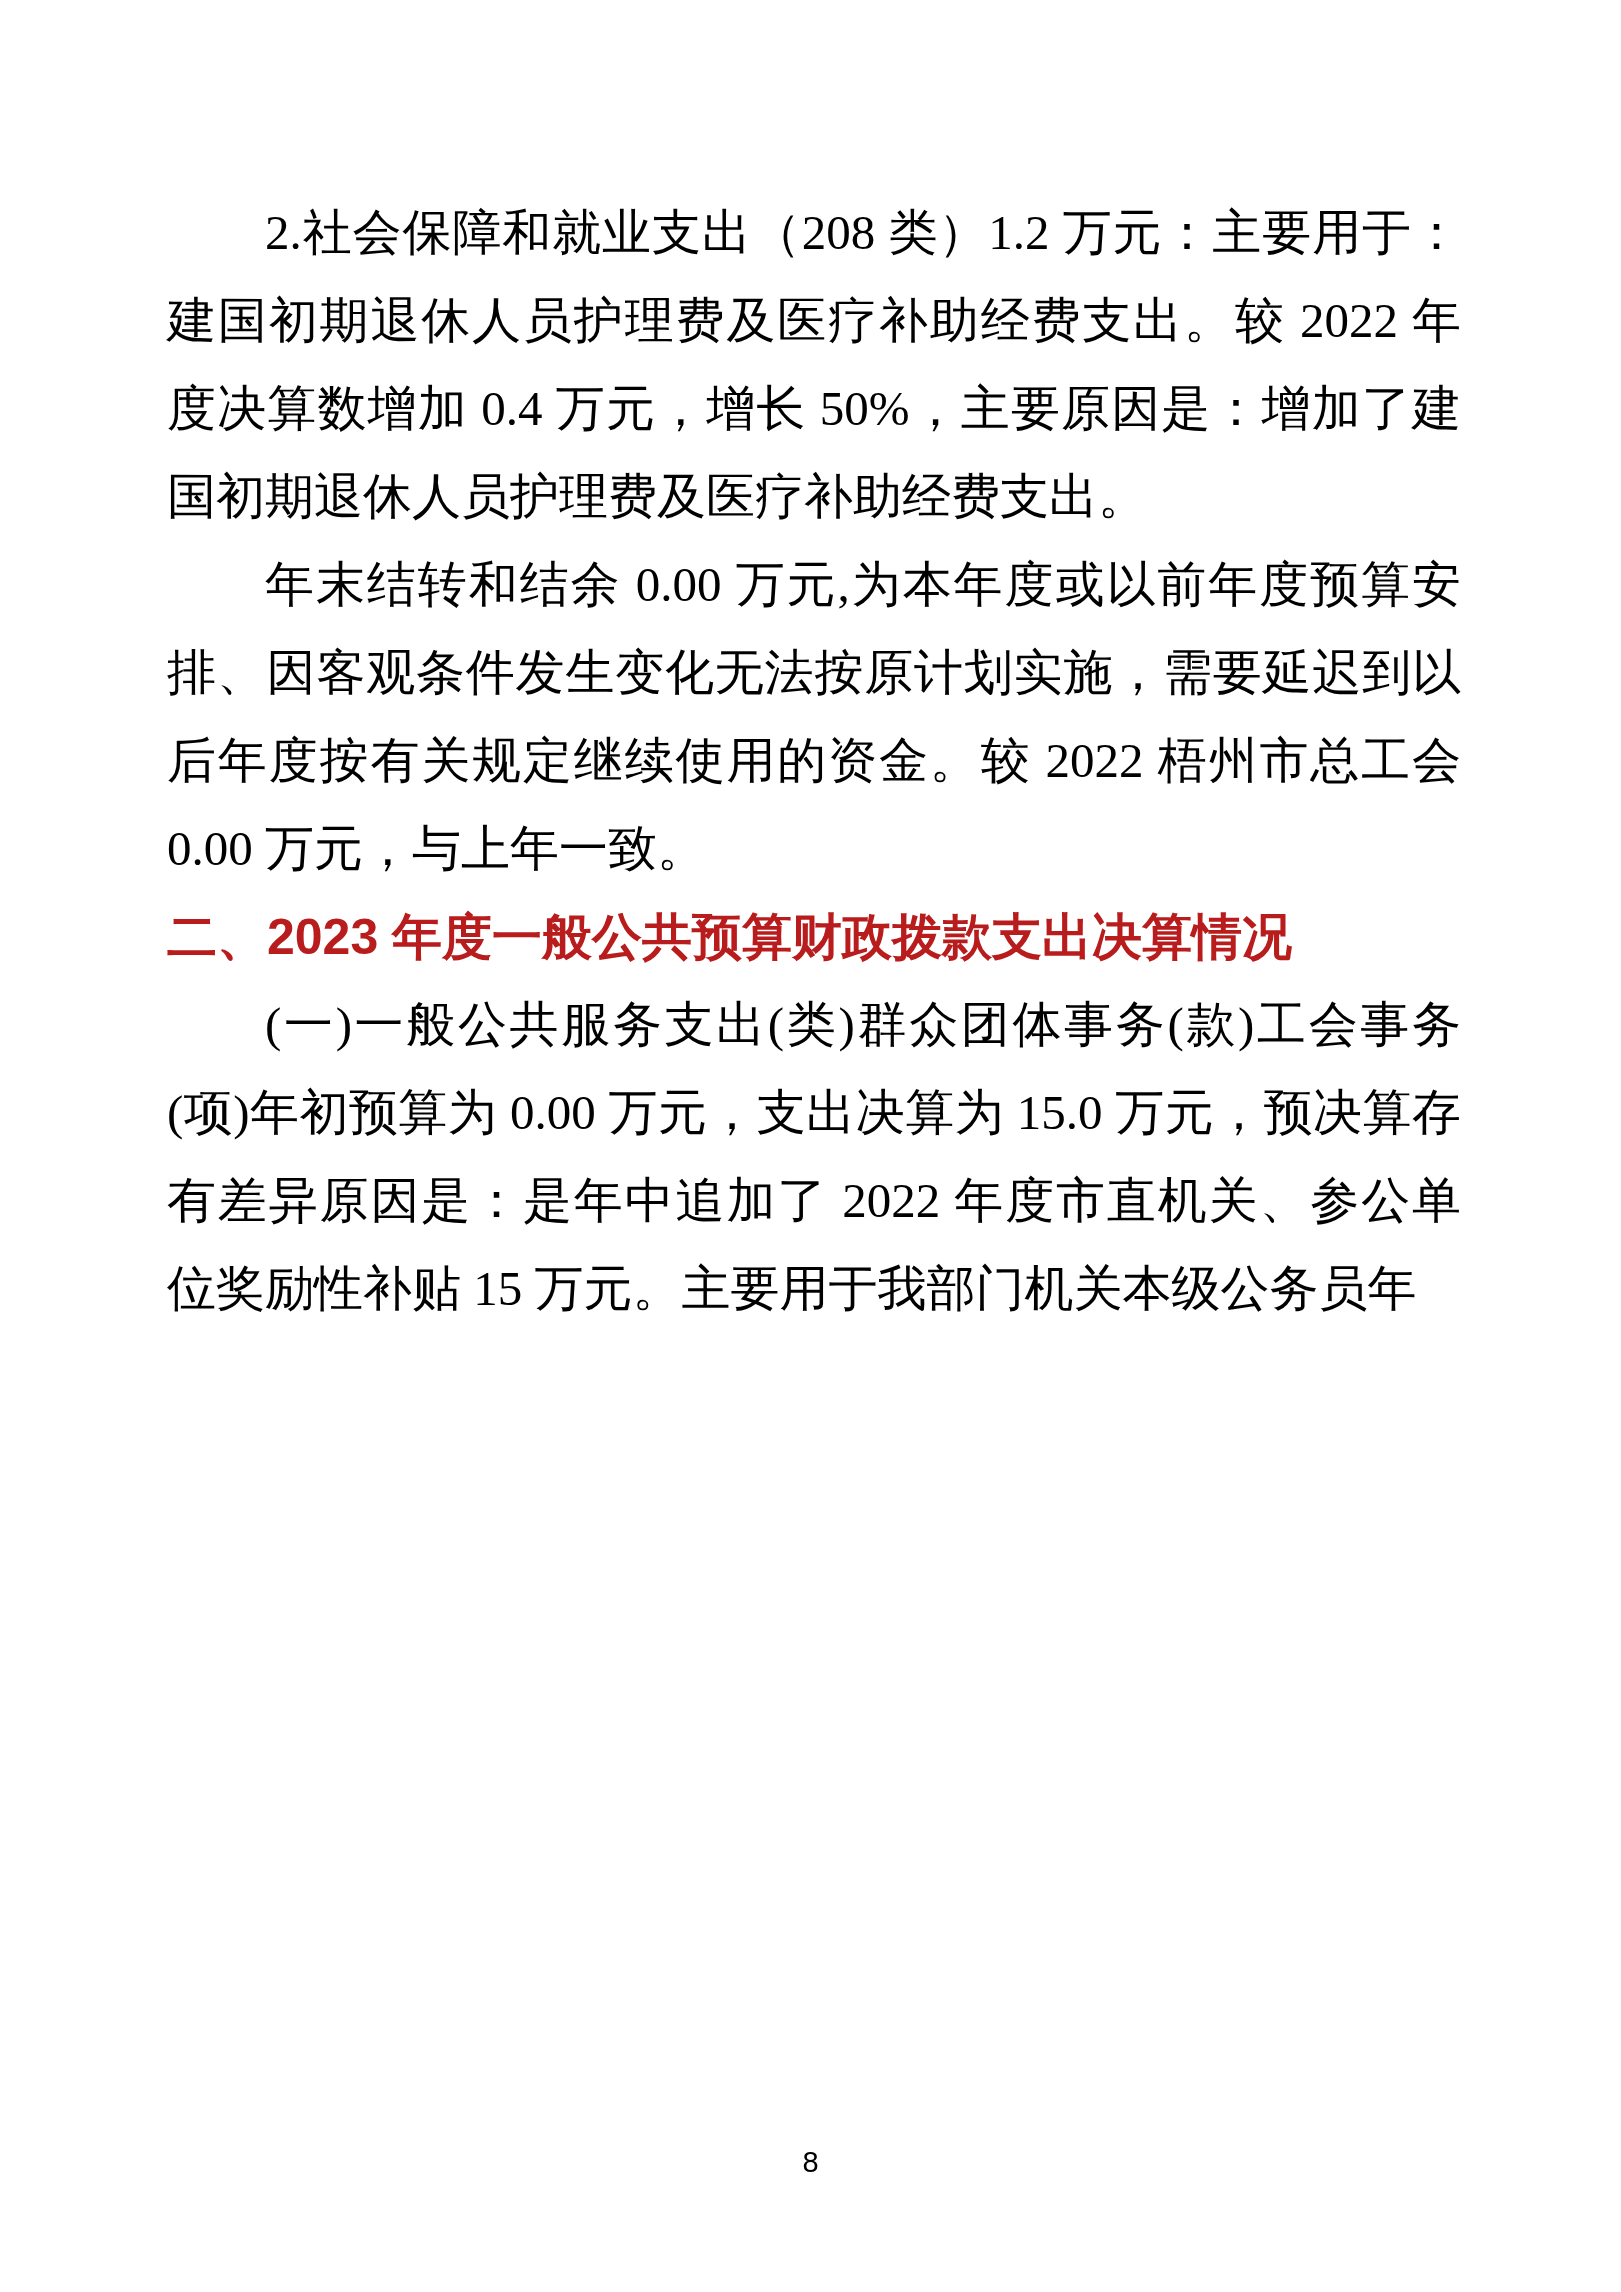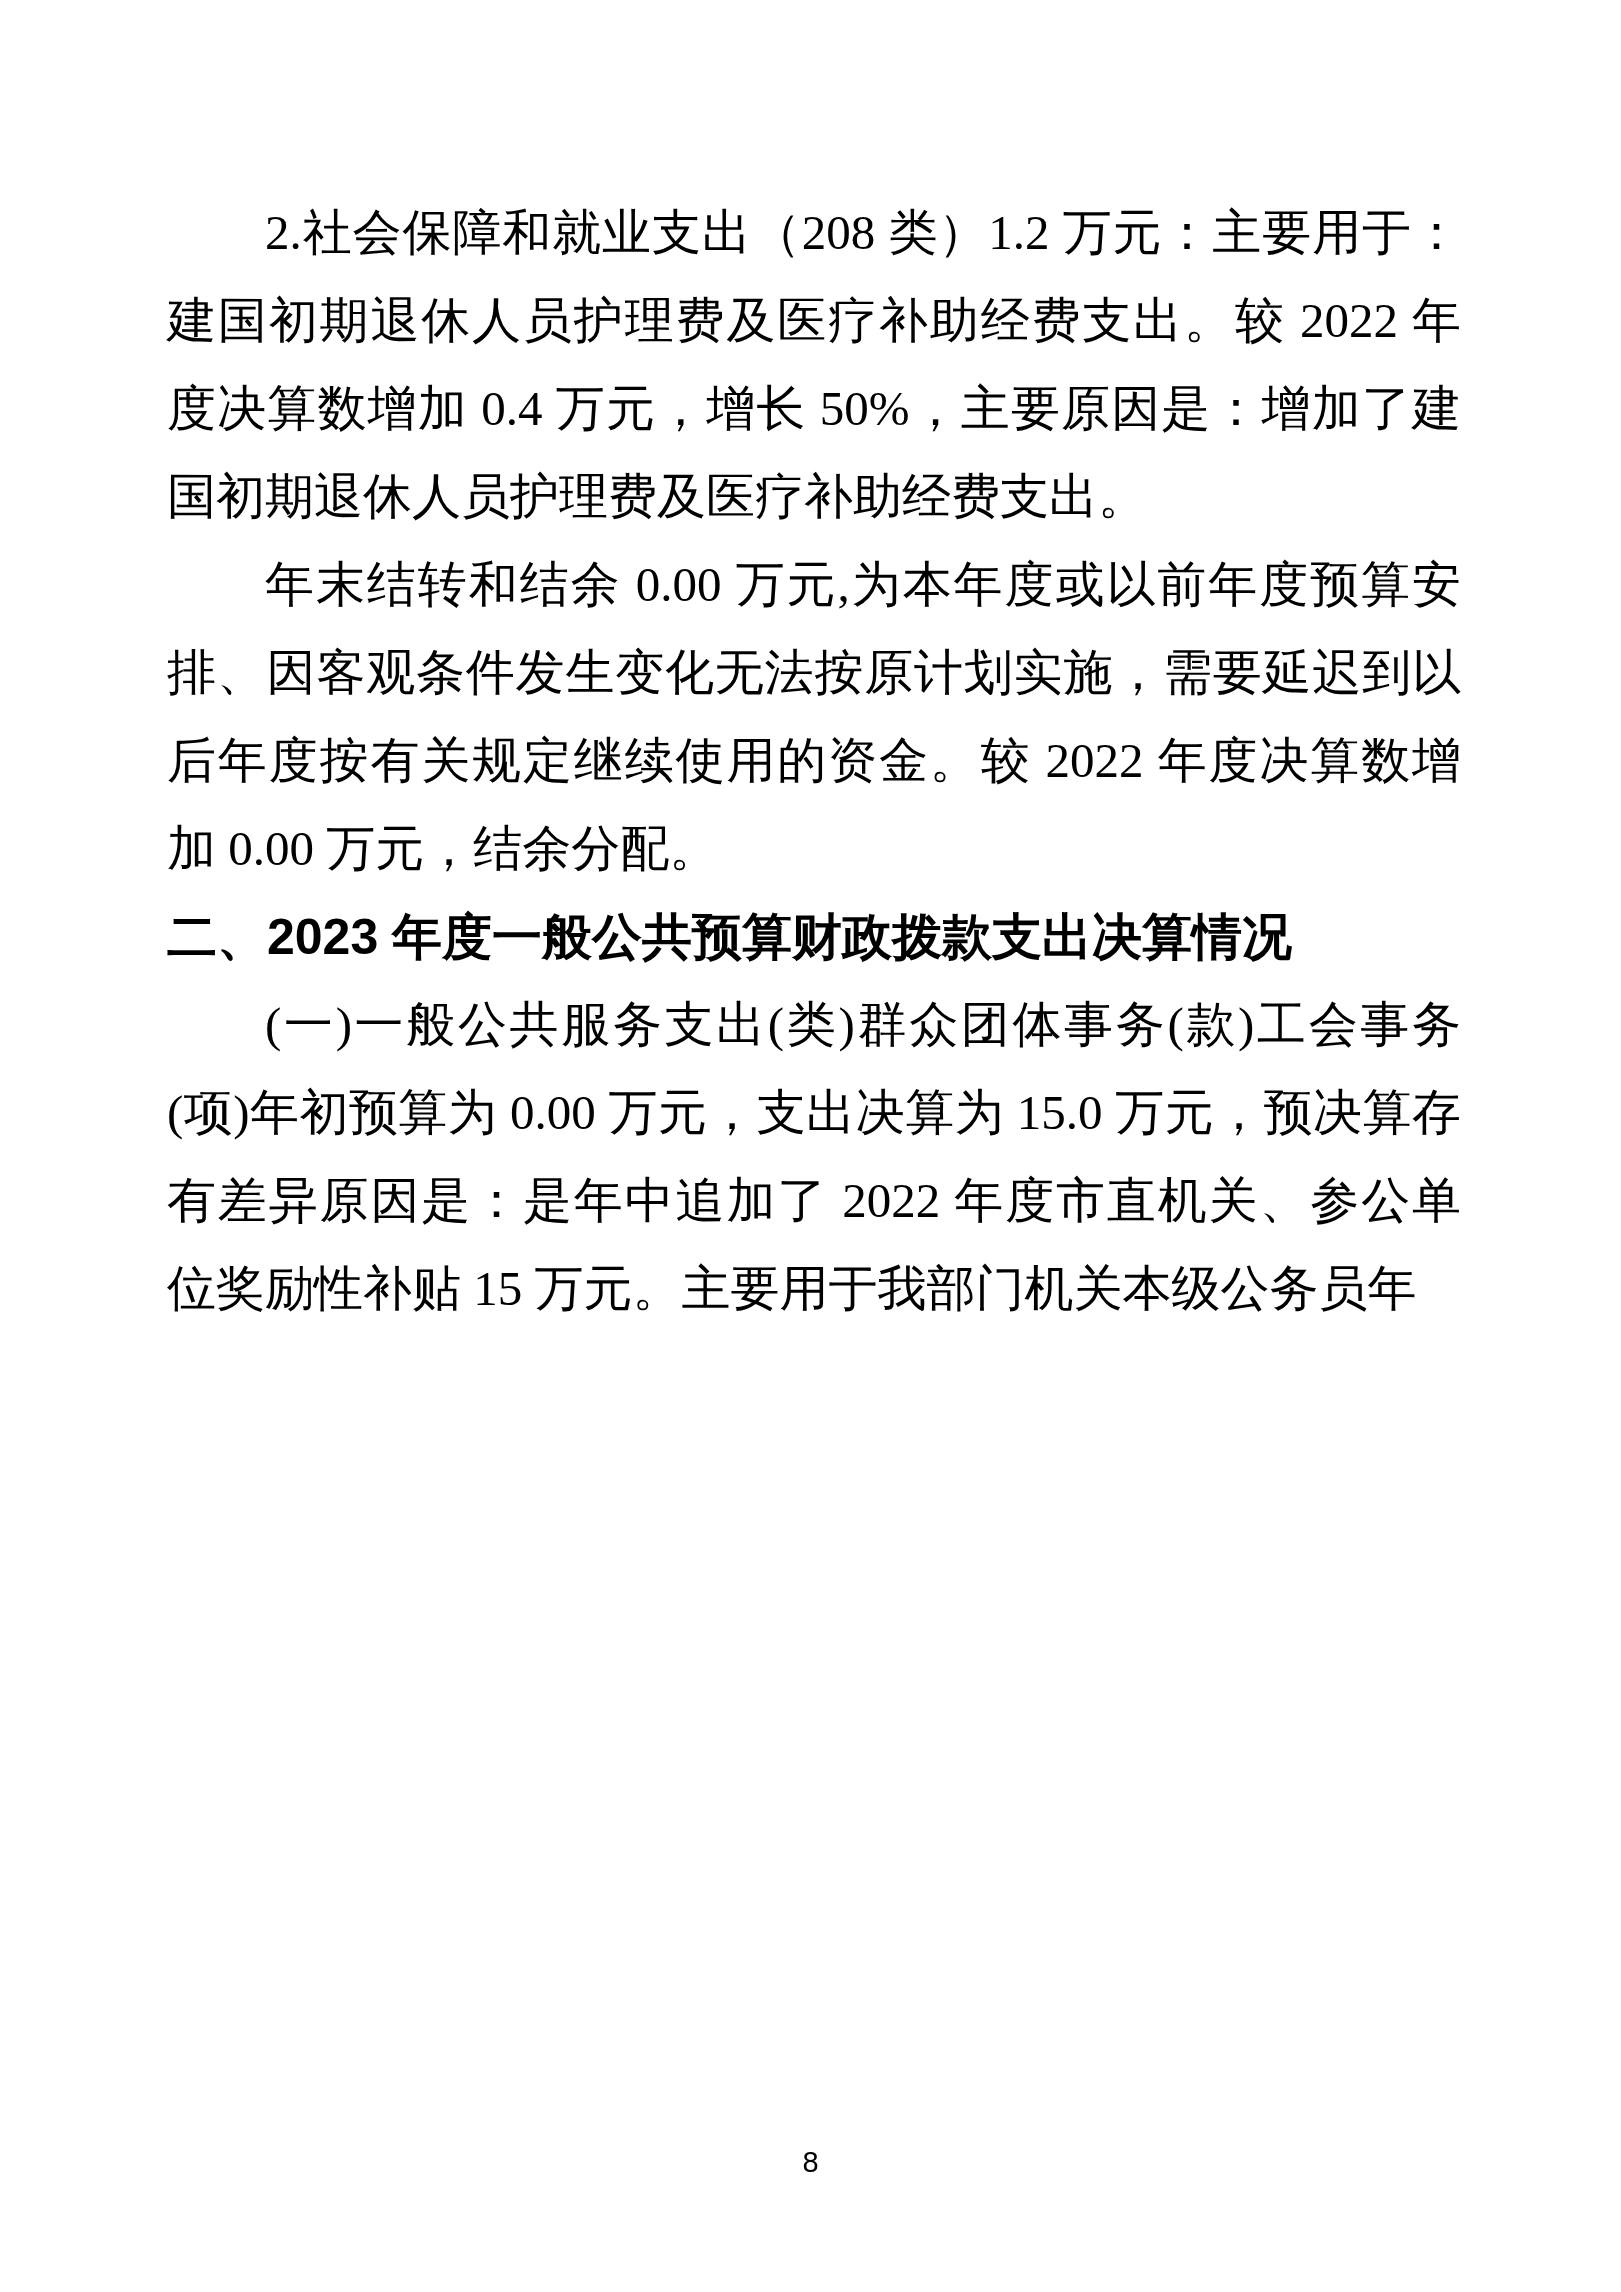--- a/index.html
+++ b/index.html
@@ -29,21 +29,21 @@
       text-align: justify;
       text-justify: inter-ideograph;
       text-indent: 2em;
     }
     .heading {
       margin: 0;
       font-family: "Liberation Sans", "DejaVu Sans", sans-serif;
       font-size: 50px;
       line-height: 88px;
       font-weight: bold;
-      color: #000000;
+      color: #b91c1c;
       text-indent: 0;
       text-align: left;
     }
     .page-number {
       position: absolute;
       left: 0;
       right: 0;
       bottom: 116px;
       text-align: center;
       font-family: "Liberation Sans", "DejaVu Sans", sans-serif;
@@ -51,19 +51,19 @@
       line-height: 1;
       color: #000000;
     }
   </style>
 </head>
 <body>
 
 <div class="page">
   <div class="content">
     <p class="para">2.社会保障和就业支出（208 类）1.2 万元：主要用于：建国初期退休人员护理费及医疗补助经费支出。较 2022 年度决算数增加 0.4 万元，增长 50%，主要原因是：增加了建国初期退休人员护理费及医疗补助经费支出。</p>
-    <p class="para">年末结转和结余 0.00 万元,为本年度或以前年度预算安排、因客观条件发生变化无法按原计划实施，需要延迟到以后年度按有关规定继续使用的资金。较 2022 年度决算数增加 0.00 万元，结余分配。</p>
+    <p class="para">年末结转和结余 0.00 万元,为本年度或以前年度预算安排、因客观条件发生变化无法按原计划实施，需要延迟到以后年度按有关规定继续使用的资金。较 2022 梧州市总工会 0.00 万元，与上年一致。</p>
     <h2 class="heading">二、2023 年度一般公共预算财政拨款支出决算情况</h2>
     <p class="para">(一)一般公共服务支出(类)群众团体事务(款)工会事务(项)年初预算为 0.00 万元，支出决算为 15.0 万元，预决算存有差异原因是：是年中追加了 2022 年度市直机关、参公单位奖励性补贴 15 万元。主要用于我部门机关本级公务员年</p>
   </div>
   <div class="page-number">8</div>
 </div>
 
 
 </body></html>

